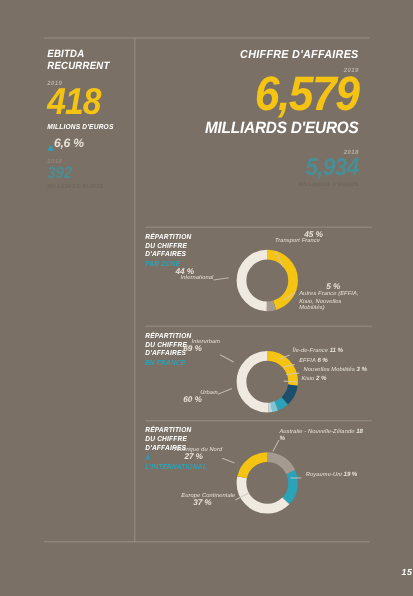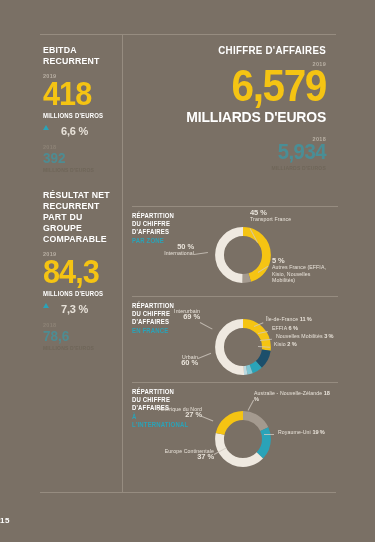--- a/index.html
+++ b/index.html
@@ -6,20 +6,21 @@
   body{
     width:375px;height:542px;
     background:#7a7065;
     font-family:"Liberation Sans",sans-serif;
     overflow:hidden;
     position:relative;
   }
   .page{
     position:absolute;inset:0;
     background:#7a7065;
+    font-style:italic;
   }
   
   .rule-top{position:absolute;left:40px;top:34px;width:296px;height:1px;background:#968c80;}
   .rule-bottom{position:absolute;left:40px;top:492px;width:296px;height:1px;background:#968c80;}
   .rule-vert{position:absolute;left:122px;top:34px;width:1px;height:459px;background:#968c80;}
 
   
   .left-col{position:absolute;left:43px;top:44px;width:74px;}
   .kpi-title{
     color:#ffffff;font-weight:bold;font-size:9.5px;line-height:11px;
@@ -36,21 +37,21 @@
     color:#f5c413;font-weight:bold;font-size:34px;line-height:32px;
     letter-spacing:-1px;margin-top:-2px;
     transform:scaleX(.9);transform-origin:left center;
   }
   .unit{
     color:#ffffff;font-weight:bold;font-size:6.5px;letter-spacing:.2px;
     margin-top:3px;text-transform:uppercase;
     transform:scaleX(.92);transform-origin:left center;
   }
   .delta{
-    display:flex;align-items:flex-start;gap:12px;margin-top:6px;
+    display:flex;align-items:flex-end;gap:0;margin-top:6px;
   }
   .delta .tri{
     width:0;height:0;border-left:3.5px solid transparent;border-right:3.5px solid transparent;
     border-bottom:5px solid #2aa3b8;
   }
   .delta .val{color:#e8e2d9;font-size:11px;font-weight:bold;letter-spacing:-.2px;}
   .prev-num{
     color:#2aa3b8;font-weight:bold;font-size:15px;line-height:15px;
     margin-top:0px;opacity:.55;
     transform:scaleX(.9);transform-origin:left center;
@@ -95,27 +96,27 @@
   .sec-rule{position:absolute;left:132px;width:206px;height:1px;background:#968c80;}
   .sec-head{
     position:absolute;left:0;top:6px;width:62px;
     color:#ffffff;font-weight:bold;font-size:6.5px;line-height:8px;
     letter-spacing:.2px;text-transform:uppercase;
     transform:scaleX(.92);transform-origin:left top;
   }
   .sec-head .sub{color:#2aa3b8;display:block;margin-top:1px;}
   .donut-wrap{position:absolute;left:72px;top:2px;}
   .lbl{position:absolute;color:#e9e3da;font-size:5.2px;line-height:6.3px;letter-spacing:.1px;}
-  .lbl .pct{font-weight:bold;font-size:7.5px;display:block;letter-spacing:-.1px;}
+  .lbl .pct{font-weight:bold;font-size:7.5px;display:block;letter-spacing:-.1px;text-align:center;}
   .lbl.inl .pct{display:inline;font-size:5.6px;}
   .lbl.r{text-align:right;}
   .lead{position:absolute;background:#cfc8bf;height:1px;transform-origin:left center;opacity:.8;}
 
   .page-num{
-    position:absolute;left:0;right:0;top:516px;text-align:left;
+    position:absolute;left:0;right:0;top:516px;text-align:right;
     color:#ffffff;font-weight:bold;font-size:8px;letter-spacing:.5px;
   }
   svg{display:block;}
 </style>
 </head>
 <body>
 
 <div class="page">
 
   <div class="rule-top"></div>
@@ -131,33 +132,20 @@
       <div class="unit">MILLIONS D'EUROS</div>
       <div class="delta">
         <span class="tri"></span>
         <span class="val">6,6 %</span>
       </div>
       <div class="yr dim">2018</div>
       <div class="prev-num">392</div>
       <div class="prev-unit">MILLIONS D'EUROS</div>
     </div>
 
-    <div class="block2">
-      <div class="kpi-title">RÉSULTAT NET RECURRENT PART DU GROUPE COMPARABLE</div>
-      <div class="yr">2019</div>
-      <div class="big-num">84,3</div>
-      <div class="unit">MILLIONS D'EUROS</div>
-      <div class="delta">
-        <span class="tri"></span>
-        <span class="val">7,3 %</span>
-      </div>
-      <div class="yr dim">2018</div>
-      <div class="prev-num">78,6</div>
-      <div class="prev-unit">MILLIONS D'EUROS</div>
-    </div>
 
   </div>
 
   <div class="rc">
     <div class="rc-title">CHIFFRE D'AFFAIRES</div>
     <div class="rc-year">2019</div>
     <div class="rc-big">6,579</div>
     <div class="rc-unit">MILLIARDS D'EUROS</div>
     <div class="rc-year2">2018</div>
     <div class="rc-prev">5,934</div>
@@ -184,21 +172,21 @@
     </div>
 
     <div class="lead" style="left:118px;top:22px;width:16px;transform:rotate(62deg);"></div>
     <div class="lbl" style="left:118px;top:4px;width:70px;">
       <span class="pct">45 %</span>
       <span>Transport France</span>
     </div>
 
     <div class="lead" style="left:62px;top:48px;width:14px;transform:rotate(-8deg);"></div>
     <div class="lbl r" style="left:10px;top:38px;width:52px;">
-      <span class="pct">50 %</span>
+      <span class="pct">44 %</span>
       <span>International</span>
     </div>
 
     <div class="lead" style="left:126px;top:66px;width:12px;transform:rotate(-32deg);"></div>
     <div class="lbl" style="left:140px;top:52px;width:62px;">
       <span class="pct">5 %</span>
       <span>Autres France (EFFIA, Kisio, Nouvelles Mobilités)</span>
     </div>
   </div>
 

